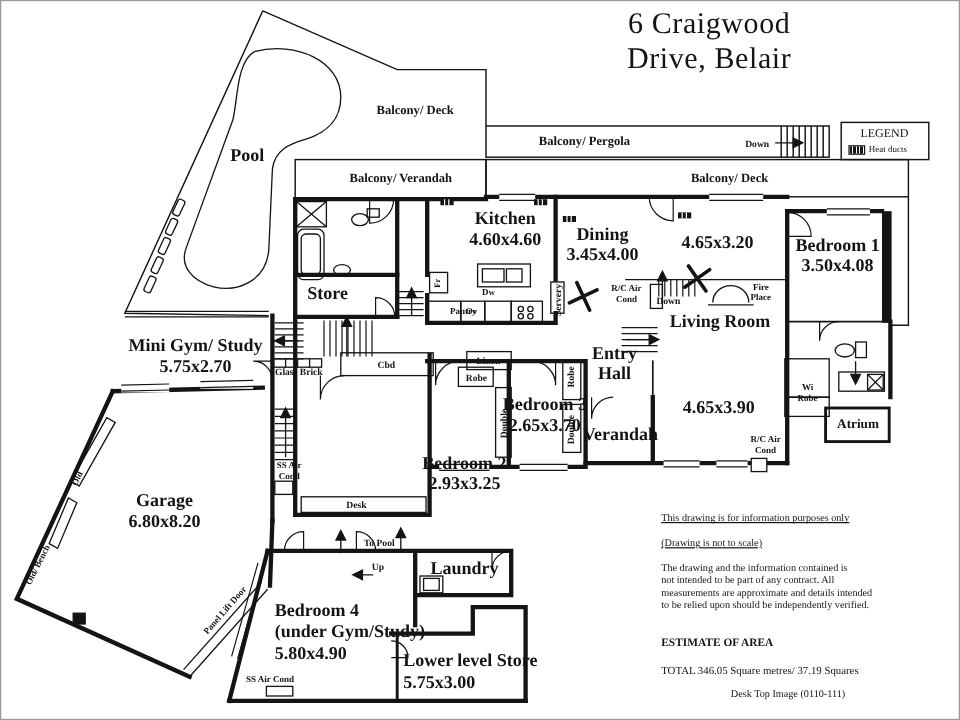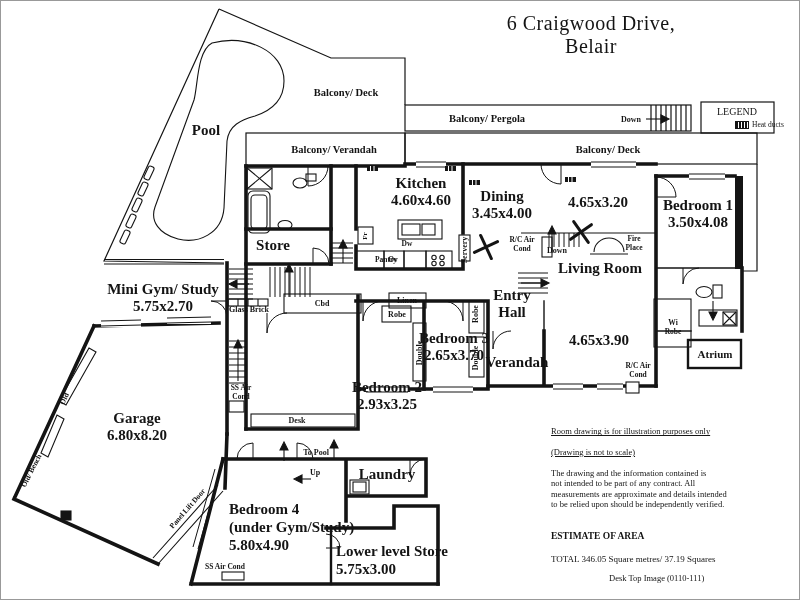--- a/index.html
+++ b/index.html
@@ -8,21 +8,21 @@
   
   .lbl{position:absolute;transform:translate(-50%,-50%);font-weight:bold;text-align:center;line-height:1.15;white-space:pre-line;color:#141414;}
   
   .tl{position:absolute;font-weight:bold;text-align:left;line-height:1.2;white-space:pre-line;color:#141414;}
   .big{font-size:15px;}
   .md{font-size:10.5px;}
   .sm{font-size:8px;}
   .xs{font-size:7.5px;}
   .xxs{font-size:7px;}
   .nb{font-weight:normal;}
-  .title{font-size:20px;font-weight:normal;letter-spacing:0.5px;}
+  .title{font-size:25px;font-weight:normal;letter-spacing:0.5px;}
   .dims{display:block;}
   .legend-item{display:flex;align-items:center;gap:3px;}
   .duct-chip{display:inline-block;width:12px;height:6px;background:repeating-linear-gradient(90deg,#141414 0 2px,#ffffff 2px 3px);border:1px solid #141414;}
   .credit{font-size:8.5px;font-weight:normal;}
   .disc{font-size:8.5px;font-weight:normal;line-height:1.22;}
   .disc .u{text-decoration:underline;}
   .est-h{font-size:9.5px;font-weight:bold;margin-top:45px;}
   .est{font-size:9px;font-weight:normal;line-height:1.25;}
 </style>
 </head>
@@ -242,21 +242,21 @@
       <line x1="310" y1="478" x2="300" y2="478"></line>
         <polygon points="301,474 293,478 301,482"></polygon>
       <line x1="712" y1="300" x2="712" y2="312"></line>
         <polygon points="708,311 712,319 716,311"></polygon>
     </g>
   </svg>
 
   <div class="lbl title" style="left:590px;top:34px;">6 Craigwood Drive,  Belair</div>
 
   <div class="lbl md nb" style="left:736px;top:111px;font-size:10px;">LEGEND</div>
-  <div class="tl legend-item" style="left:734px;top:119px;">
+  <div class="tl legend-item" style="left:706px;top:119px;">
     <span class="duct-chip"></span>
     <span class="xs nb">Heat ducts</span>
   </div>
 
   <div class="lbl big" style="left:205px;top:130px;">Pool</div>
   <div class="lbl md" style="left:345px;top:92px;">Balcony/ Deck</div>
   <div class="lbl md" style="left:486px;top:118px;">Balcony/ Pergola</div>
   <div class="lbl md" style="left:333px;top:149px;">Balcony/ Verandah</div>
   <div class="lbl md" style="left:607px;top:149px;">Balcony/ Deck</div>
   <div class="lbl sm" style="left:630px;top:119px;">Down</div>
@@ -305,21 +305,21 @@
 Cond</div>
   <div class="lbl xs" style="left:224px;top:566px;">SS Air Cond</div>
   <div class="lbl sm" style="left:296px;top:420px;">Desk</div>
   <div class="lbl sm" style="left:315px;top:452px;">To Pool</div>
   <div class="lbl sm" style="left:314px;top:472px;">Up</div>
   <div class="lbl xs" style="left:64px;top:398px;transform:translate(-50%,-50%) rotate(-63deg);">Old</div>
   <div class="lbl xs" style="left:31px;top:470px;transform:translate(-50%,-50%) rotate(-63deg);">Old/ Bench</div>
   <div class="lbl xs" style="left:187px;top:508px;transform:translate(-50%,-50%) rotate(-49deg);">Panel Lift Door</div>
 
   <div class="tl disc" style="left:550px;top:415px;width:215px;">
-    <span class="u">Room drawing is for illustration purposes only</span><br>
+    <span class="u">This drawing is for information purposes only</span><br>
     <span class="u">(Drawing is not to scale)</span><br>
     <span>The drawing and the information contained is
 not intended to be part of any contract.  All
 measurements are approximate and details intended
 to be relied upon should be independently verified.</span>
   </div>
   <div class="tl est-h" style="left:550px;top:485px;">ESTIMATE OF AREA</div>
   <div class="tl est" style="left:550px;top:553px;">TOTAL  346.05 Square metres/ 37.19 Squares</div>
   <div class="tl credit" style="left:608px;top:572px;">Desk Top Image   (0110-111)</div>
 

